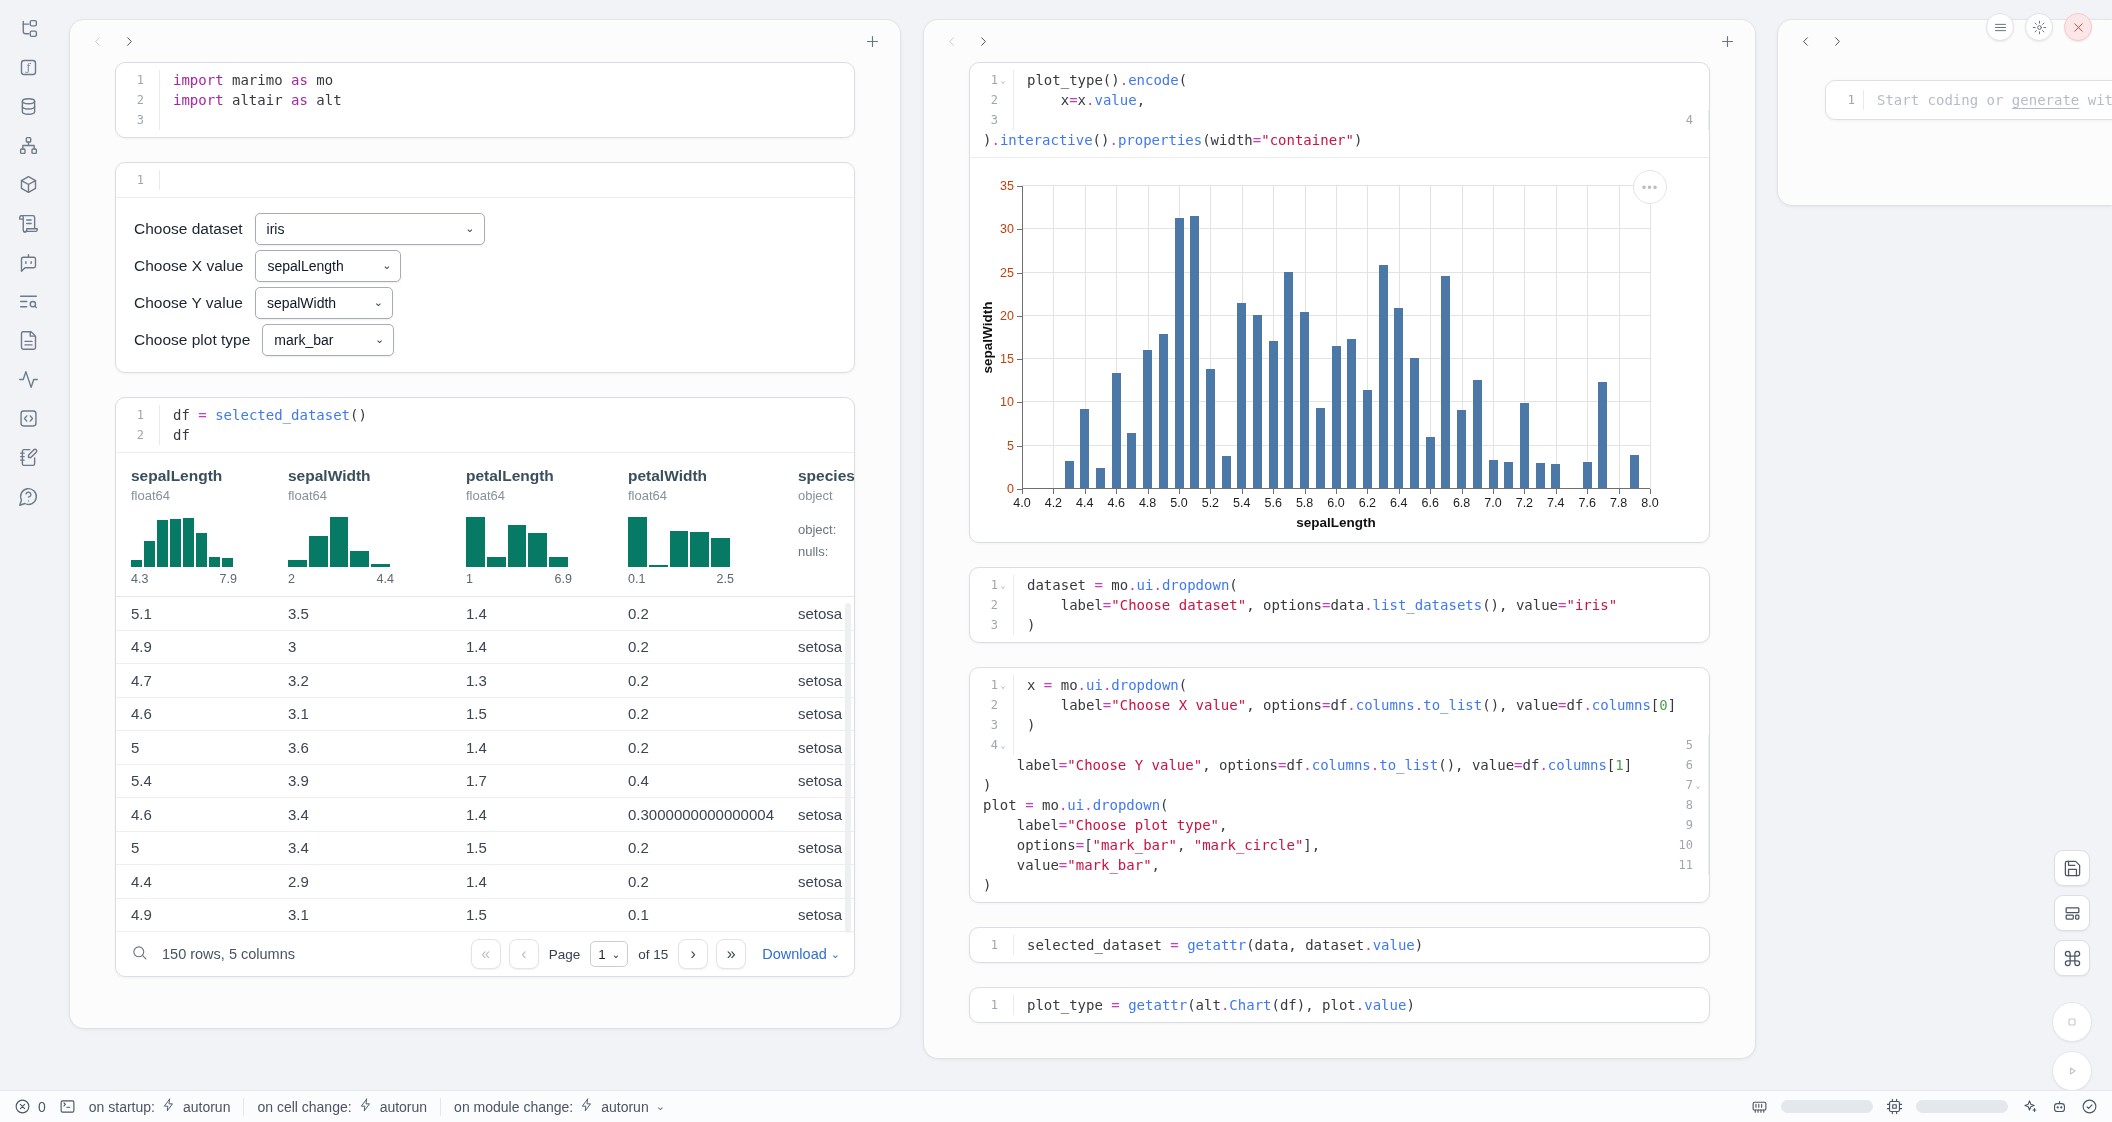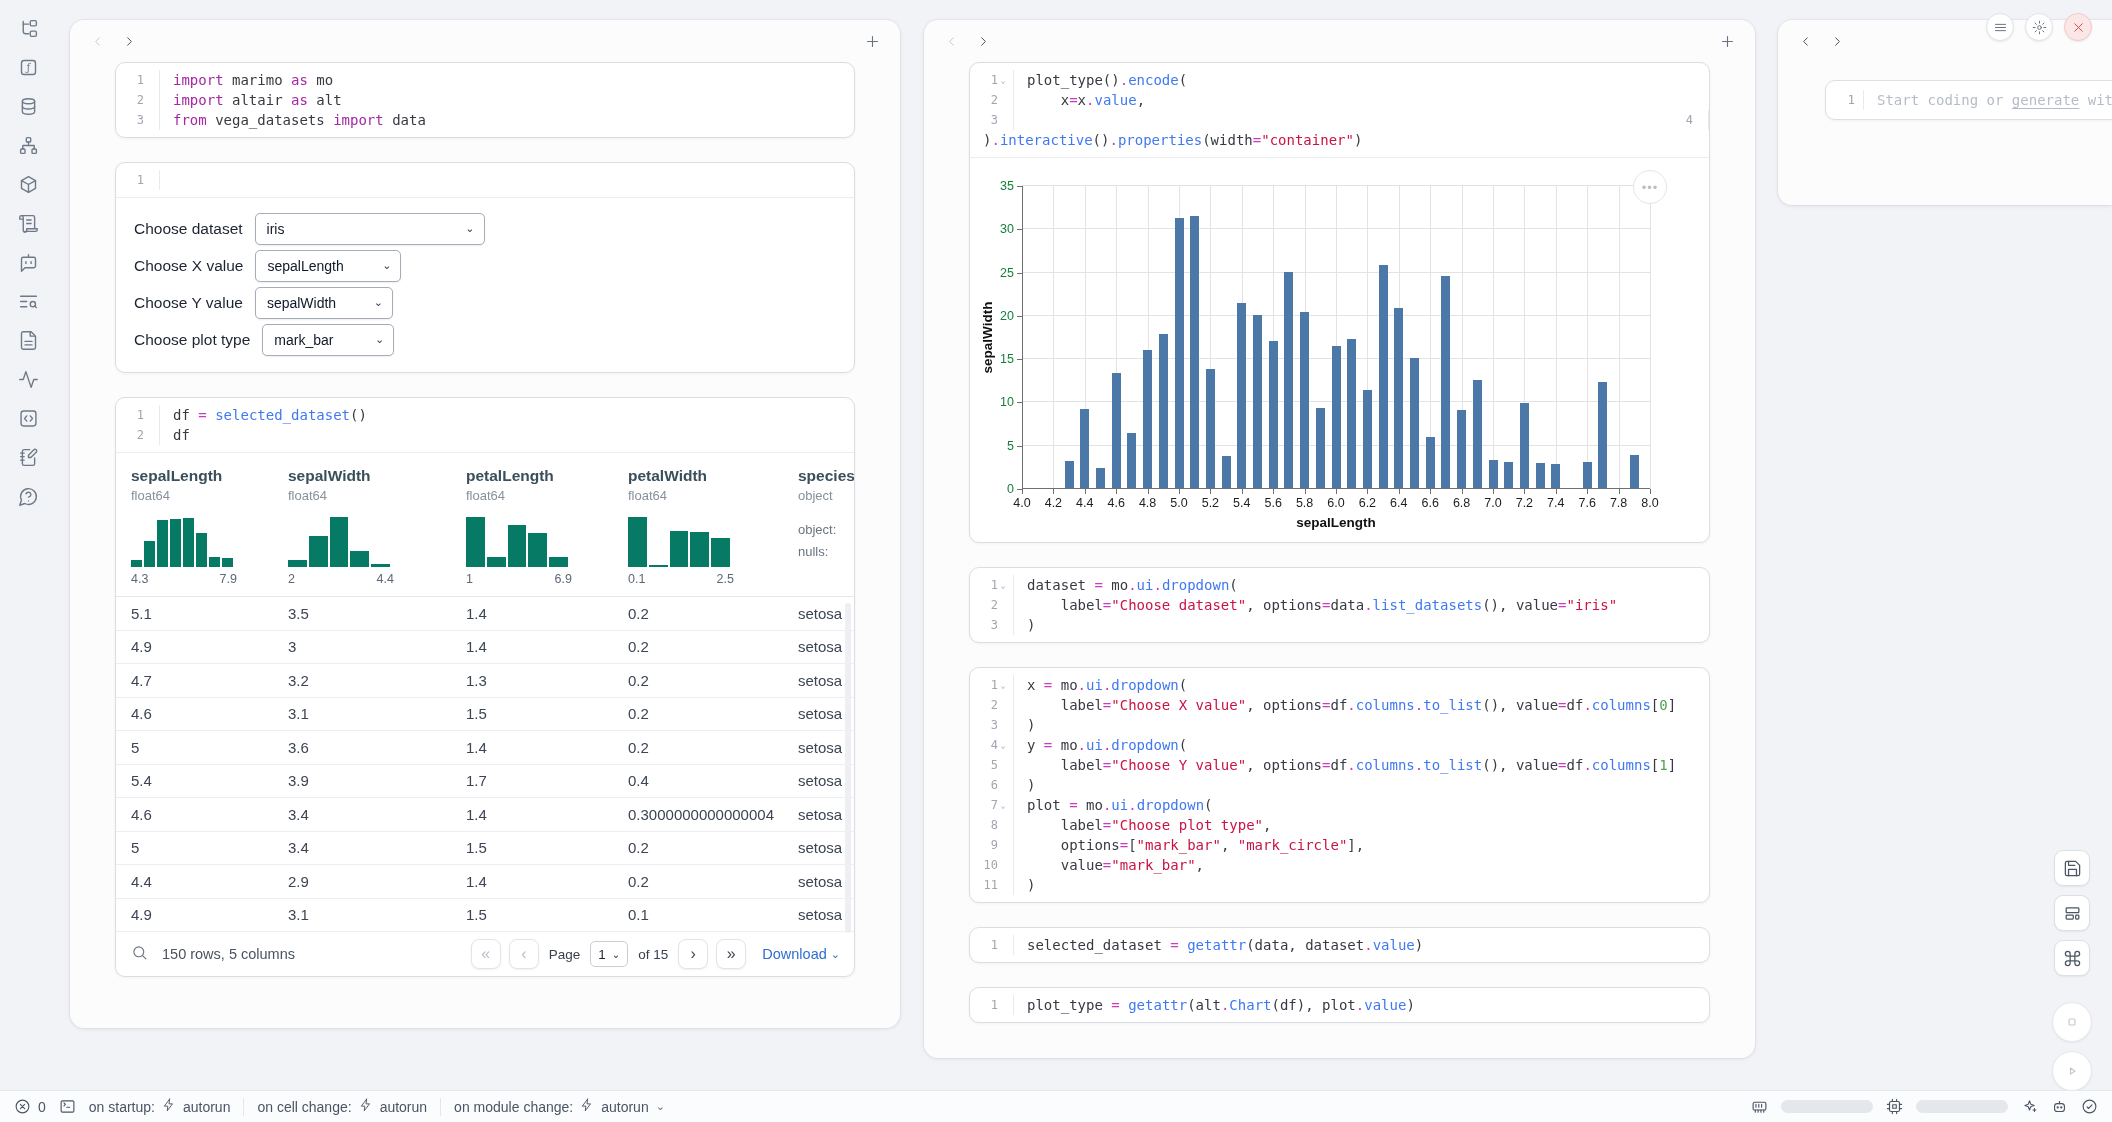--- a/index.html
+++ b/index.html
@@ -81,21 +81,21 @@
   
   .chart-out{position:relative;height:384px;}
   .plot{position:absolute;left:52px;top:28px;width:628px;height:303px;}
   .glx{position:absolute;top:0;bottom:0;width:1px;background:#e3e3e3;}
   .gly{position:absolute;left:0;right:0;height:1px;background:#e3e3e3;}
   .dom-b{position:absolute;left:0;right:0;bottom:0;height:1px;background:#6f6f6f;z-index:2;}
   .dom-l{position:absolute;left:0;top:0;bottom:0;width:1px;background:#6f6f6f;z-index:2;}
   .tkx{position:absolute;top:100%;width:1px;height:5px;background:#6f6f6f;}
   .tky{position:absolute;right:100%;height:1px;width:5px;background:#6f6f6f;}
   .lbx{position:absolute;top:calc(100% + 7px);transform:translateX(-50%);font-size:12.5px;color:#1f1f1f;}
-  .lby{position:absolute;right:calc(100% + 8px);transform:translateY(-50%);font-size:12.5px;color:#15803d;}
+  .lby{position:absolute;right:calc(100% + 8px);transform:translateY(-50%);font-size:12.5px;color:#c2410c;}
   .bar{position:absolute;bottom:1px;width:9px;background:#4c78a8;z-index:1;}
   .ytitle{position:absolute;left:8px;top:28px;height:303px;width:20px;display:flex;align-items:center;justify-content:center;}
   .ytitle span{transform:rotate(-90deg);font-weight:bold;font-size:13.5px;color:#111;white-space:nowrap;}
   .xtitle{position:absolute;left:52px;width:628px;top:357px;text-align:center;font-weight:bold;
     font-size:13.5px;color:#111;}
   .vega-menu{position:absolute;top:12px;right:42px;width:34px;height:34px;border:1px solid #e3e5e9;
     border-radius:50%;color:#b9bfc7;display:flex;align-items:center;justify-content:center;
     font-size:13px;letter-spacing:1px;background:#fff;}
 
   
@@ -278,21 +278,20 @@
         <div class="lc"><span class="tok-k">import</span><span class="tok-d"> marimo </span><span class="tok-k">as</span><span class="tok-d"> mo</span></div>
         <div class="ln">
           <span>2</span>
           <span class="fold"></span>
         </div>
         <div class="lc"><span class="tok-k">import</span><span class="tok-d"> altair </span><span class="tok-k">as</span><span class="tok-d"> alt</span></div>
         <div class="ln">
           <span>3</span>
           <span class="fold"></span>
         </div>
-        <div class="lc"><span class="tok-k">from</span><span class="tok-d"> vega_datasets </span><span class="tok-k">import</span><span class="tok-d"> data</span></div>
       </div>
   </article>
 
   <article class="cell has-out">
     <div class="code">
         <div class="ln">
           <span>1</span>
           <span class="fold"></span>
         </div>
       </div>
@@ -723,21 +722,20 @@
         <div class="lc"><span class="tok-d">    label</span><span class="tok-o">=</span><span class="tok-s">"Choose X value"</span><span class="tok-d">, options</span><span class="tok-o">=</span><span class="tok-d">df</span><span class="tok-o">.</span><span class="tok-f">columns</span><span class="tok-o">.</span><span class="tok-f">to_list</span><span class="tok-d">(), value</span><span class="tok-o">=</span><span class="tok-d">df</span><span class="tok-o">.</span><span class="tok-f">columns</span><span class="tok-d">[</span><span class="tok-n">0</span><span class="tok-d">]</span></div>
         <div class="ln">
           <span>3</span>
           <span class="fold"></span>
         </div>
         <div class="lc"><span class="tok-d">)</span></div>
         <div class="ln">
           <span>4</span>
           <span class="fold">⌄</span>
         </div>
-        <div class="lc"><span class="tok-d">y </span><span class="tok-o">=</span><span class="tok-d"> mo</span><span class="tok-o">.</span><span class="tok-f">ui</span><span class="tok-o">.</span><span class="tok-f">dropdown</span><span class="tok-d">(</span></div>
         <div class="ln">
           <span>5</span>
           <span class="fold"></span>
         </div>
         <div class="lc"><span class="tok-d">    label</span><span class="tok-o">=</span><span class="tok-s">"Choose Y value"</span><span class="tok-d">, options</span><span class="tok-o">=</span><span class="tok-d">df</span><span class="tok-o">.</span><span class="tok-f">columns</span><span class="tok-o">.</span><span class="tok-f">to_list</span><span class="tok-d">(), value</span><span class="tok-o">=</span><span class="tok-d">df</span><span class="tok-o">.</span><span class="tok-f">columns</span><span class="tok-d">[</span><span class="tok-n">1</span><span class="tok-d">]</span></div>
         <div class="ln">
           <span>6</span>
           <span class="fold"></span>
         </div>
         <div class="lc"><span class="tok-d">)</span></div>

